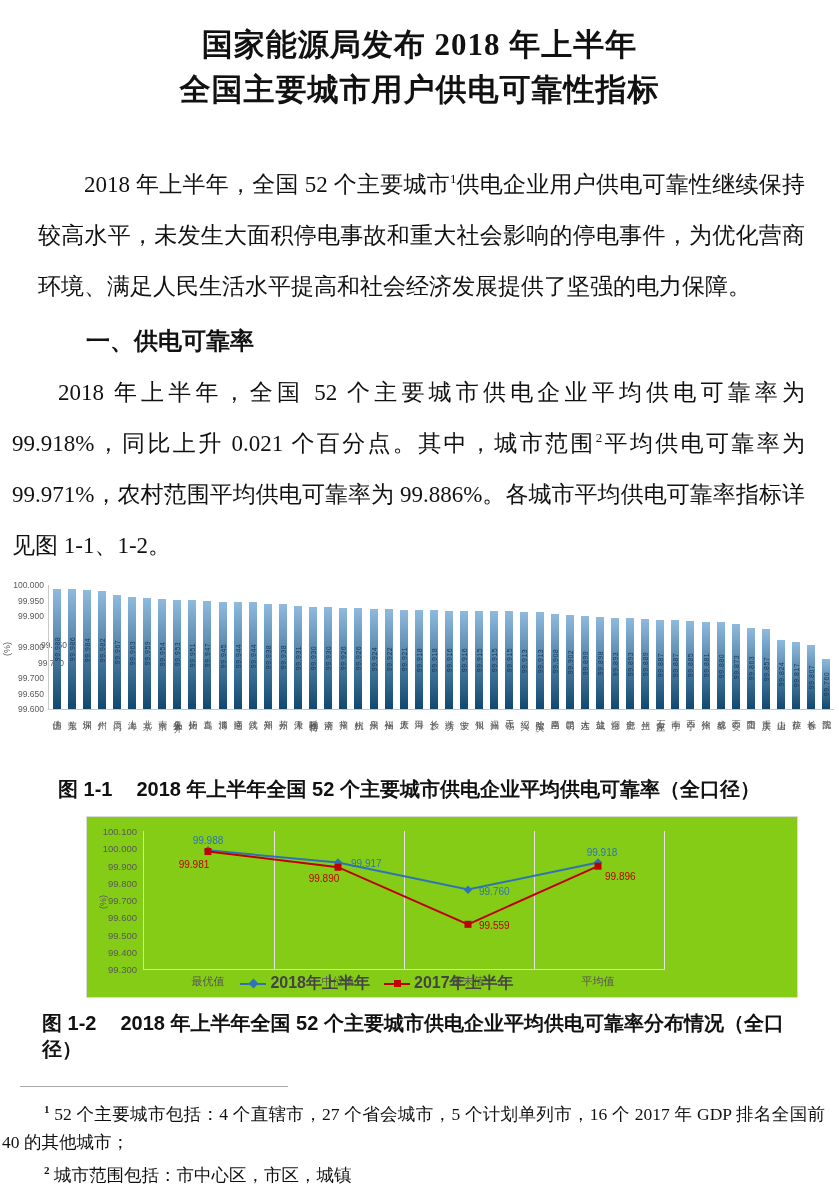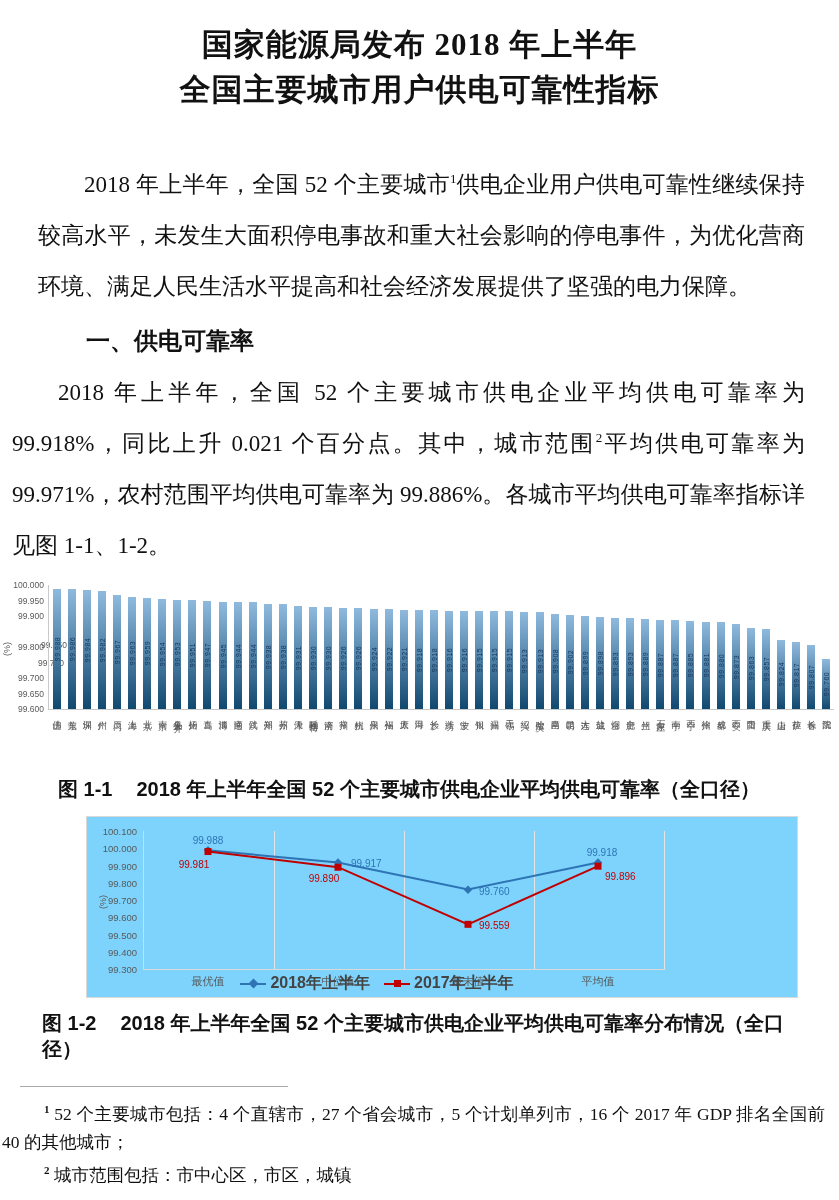--- a/index.html
+++ b/index.html
@@ -20,21 +20,21 @@
   .bc-barzone{height:124px;display:flex;align-items:flex-end;justify-content:center;width:100%;}
   .bar{width:8px;position:relative;}
   .bar span{position:absolute;top:50%;left:50%;transform:translate(-50%,-50%) rotate(180deg);writing-mode:vertical-rl;font-size:7px;letter-spacing:.5px;color:#15365c;white-space:nowrap;}
   .bc-xlabel{margin-top:4px;writing-mode:vertical-rl;text-orientation:upright;font-size:9px;line-height:1;letter-spacing:1px;color:#555;white-space:nowrap;}
   
   .caption{font-family:"Liberation Sans",sans-serif;font-weight:bold;font-size:20px;line-height:26px;}
   #cap1{margin:12px 20px 0 58px;}
   #cap2{margin:12px 20px 0 42px;}
   .caption .cap-label{margin-right:24px;}
   
-  .lc-box{position:relative;margin:14px 0 0 86px;width:710px;height:180px;border:1px solid #d9d9d9;background:#7dd3fc;font-family:"Liberation Sans",sans-serif;}
+  .lc-box{position:relative;margin:14px 0 0 86px;width:710px;height:180px;border:1px solid #d9d9d9;background:#84cc16;font-family:"Liberation Sans",sans-serif;}
   .lc-ytick{position:absolute;left:6px;width:44px;text-align:right;font-size:9.5px;color:#595959;line-height:9px;}
   .lc-plot{position:absolute;left:56px;top:14px;width:520px;height:138px;border-left:1px solid #d9d9d9;border-bottom:1px solid #d9d9d9;border-right:1px solid #e3e3e3;}
   .lc-grid{position:absolute;top:0;bottom:0;width:1px;background:#e3e3e3;}
   .lc-ylab{position:absolute;left:-46px;top:64px;font-size:9px;color:#595959;writing-mode:vertical-rl;transform:rotate(180deg);}
   .lc-xlabel{position:absolute;top:157px;font-size:11px;color:#555;transform:translateX(-50%);white-space:nowrap;}
   .lc-legend{position:absolute;left:0;right:130px;bottom:3px;display:flex;justify-content:center;gap:14px;font-size:16px;color:#444;font-weight:bold;}
   .lg-item{display:flex;align-items:center;gap:4px;}
   .lg-line{position:relative;width:26px;height:9px;}
   .lg-line i{position:absolute;left:0;right:0;top:4px;height:2px;}
   .lg-line b{position:absolute;left:10px;top:1px;width:7px;height:7px;}

